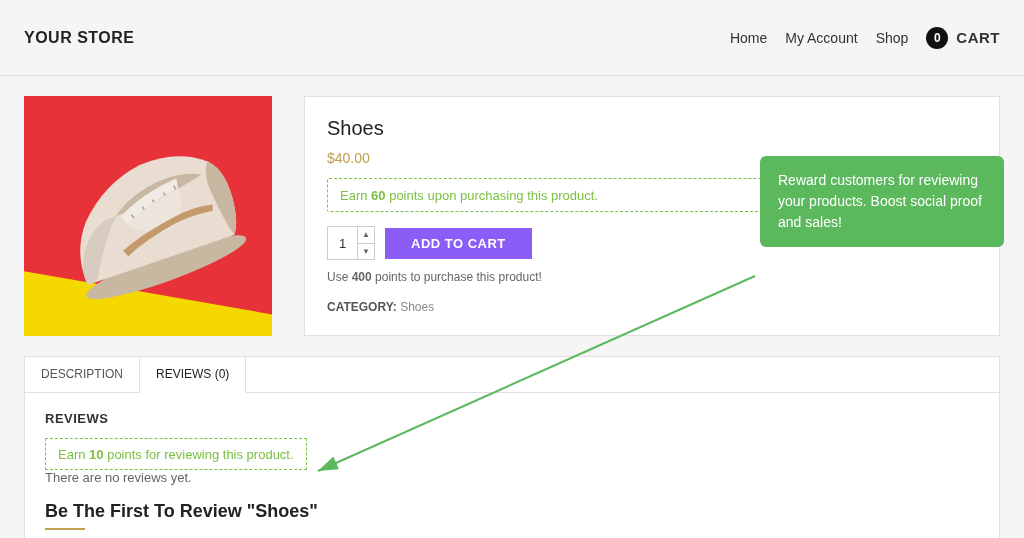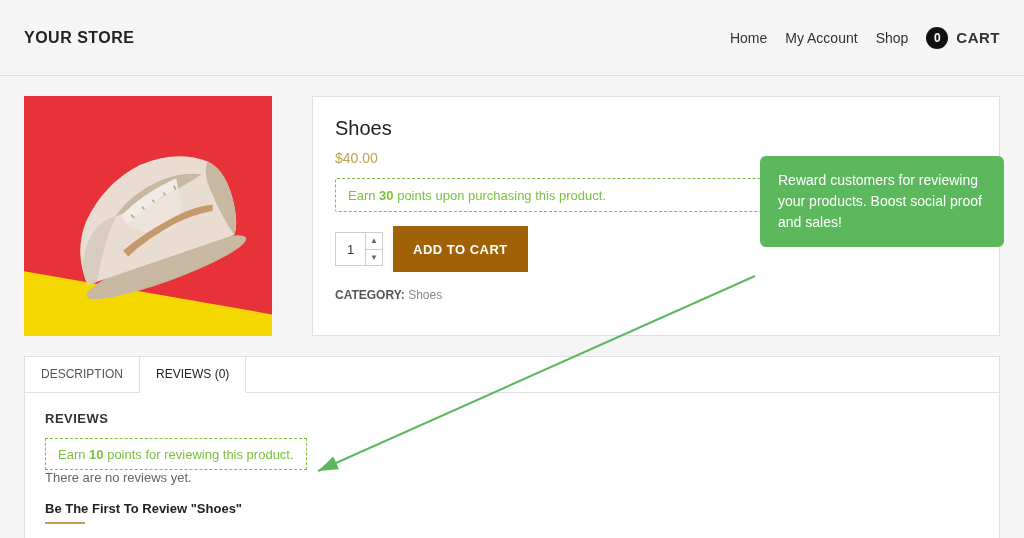--- a/index.html
+++ b/index.html
@@ -57,21 +57,21 @@
 
     
     .main-content {
       background: #f5f5f5;
       padding: 20px 24px 24px 24px;
       position: relative;
     }
 
     .product-section {
       display: flex;
-      gap: 40px;
+      gap: 32px;
       margin-bottom: 20px;
     }
 
     
     .product-image-container {
       width: 248px;
       height: 240px;
       flex-shrink: 0;
       overflow: hidden;
       position: relative;
@@ -163,29 +163,29 @@
       align-items: center;
       justify-content: center;
       cursor: pointer;
       font-size: 8px;
       color: #666;
       border-bottom: 1px solid #ccc;
     }
     .qty-arrow:last-child { border-bottom: none; }
 
     .add-to-cart-btn {
-      background: #a16207;
+      background: #8b5cf6;
       color: #fff;
       border: none;
-      padding: 8px 20px;
+      padding: 8px 26px;
       font-size: 13px;
       font-weight: bold;
       cursor: pointer;
       letter-spacing: 0.5px;
-      height: 46px;
+      height: 31px;
     }
     .use-points-text {
       font-size: 12px;
       color: #666;
       margin-bottom: 8px;
     }
     .use-points-text strong { color: #666; font-weight: bold; }
     .category-text {
       font-size: 12px;
       color: #888;
@@ -237,21 +237,21 @@
     .earn-review-text {
       color: #7ac142;
       font-size: 13px;
     }
     .no-reviews {
       color: #666;
       font-size: 13px;
       margin-bottom: 16px;
     }
     .review-form-title {
-      font-size: 13px;
+      font-size: 18px;
       font-weight: bold;
       color: #222;
       margin-bottom: 6px;
       margin-top: 7px;
     }
     .review-form-title-underline {
       width: 40px;
       height: 2px;
       background: #c0a050;
       margin-bottom: 14px;
@@ -334,32 +334,35 @@
             </g>
           </svg>
         </div>
       </div>
 
       <div class="product-details">
         <h1 class="product-title">Shoes</h1>
         <div class="product-price">$40.00</div>
         <div class="earn-points-box">
           <span class="earn-points-text">
-            <span>Earn </span><strong>30</strong><span> points upon purchasing this product.</span>
+            <span>Earn </span><strong>60</strong><span> points upon purchasing this product.</span>
           </span>
         </div>
         <div class="add-to-cart-row">
           <div class="qty-input-container">
             <div class="qty-number">1</div>
             <div class="qty-arrows">
               <div class="qty-arrow">▲</div>
               <div class="qty-arrow">▼</div>
             </div>
           </div>
           <button class="add-to-cart-btn">ADD TO CART</button>
+        </div>
+        <div class="use-points-text">
+          <span>Use </span><strong>400</strong><span> points to purchase this product!</span>
         </div>
         <div class="category-text">
           <strong>CATEGORY:</strong> <span>Shoes</span>
         </div>
       </div>
     </div>
 
     <div class="tabs-section">
       <div class="tabs-header">
         <div class="tab">DESCRIPTION</div>

